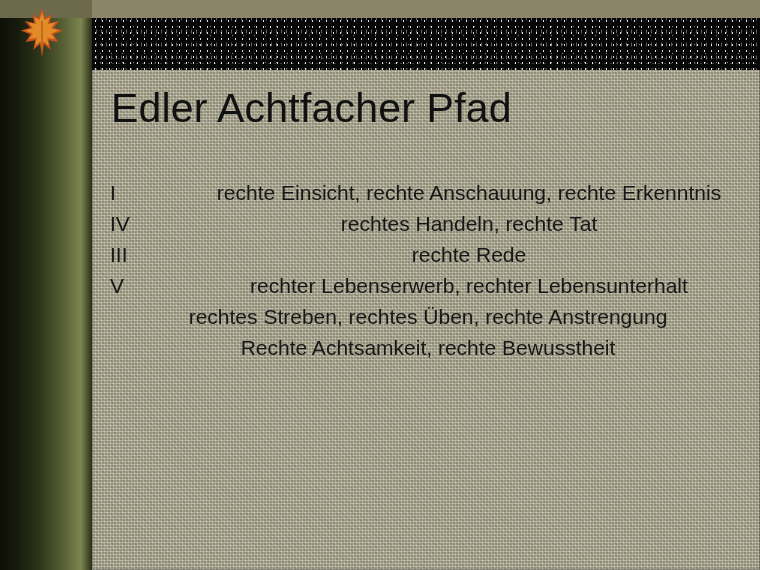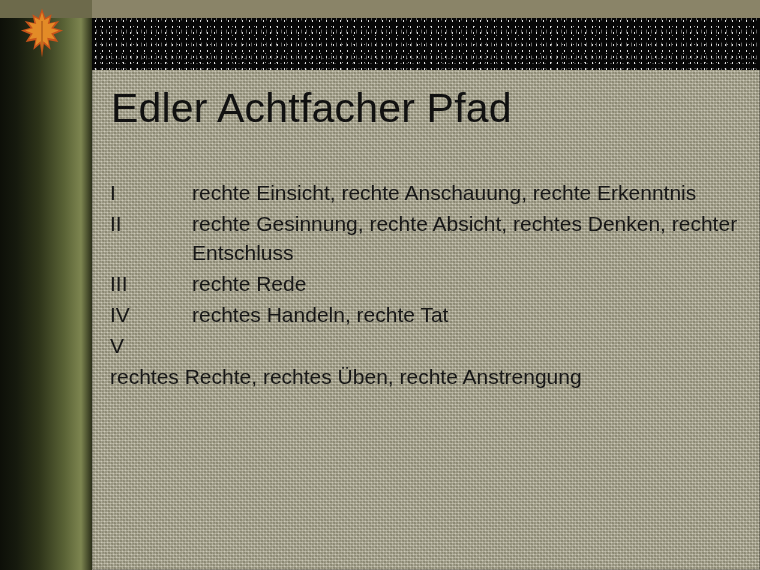--- a/index.html
+++ b/index.html
@@ -128,20 +128,21 @@
     font-size: 21px;
     line-height: 29px;
     color: #171717;
     white-space: nowrap;
   }
   .txt {
     flex: 1 1 auto;
     font-size: 21px;
     line-height: 29px;
     color: #171717;
+    text-align: center;
   }
 </style>
 </head>
 <body>
 
 <div id="slide">
 
   <div class="left-band"></div>
   <div class="left-band-top"></div>
 
@@ -159,42 +160,40 @@
 
     <div class="slide-title">Edler Achtfacher Pfad</div>
 
     <div class="body-list">
 
       <div class="row">
         <div class="num">I</div>
         <div class="txt">rechte Einsicht, rechte Anschauung, rechte Erkenntnis</div>
       </div>
 
+
       <div class="row">
-        <div class="num">II</div>
-        <div class="txt">rechte Gesinnung, rechte Absicht, rechtes Denken, rechter Entschluss</div>
+        <div class="num">IV</div>
+        <div class="txt">rechtes Handeln, rechte Tat</div>
       </div>
 
       <div class="row">
         <div class="num">III</div>
         <div class="txt">rechte Rede</div>
       </div>
 
       <div class="row">
-        <div class="num">IV</div>
-        <div class="txt">rechtes Handeln, rechte Tat</div>
+        <div class="num">V</div>
+        <div class="txt">rechter Lebenserwerb, rechter Lebensunterhalt</div>
       </div>
 
       <div class="row">
-        <div class="num">V</div>
+        <div class="txt">rechtes Streben, rechtes Üben, rechte Anstrengung</div>
       </div>
 
       <div class="row">
-        <div class="txt">rechtes Rechte, rechtes Üben, rechte Anstrengung</div>
-      </div>
-
-      <div class="row">
+        <div class="txt">Rechte Achtsamkeit, rechte Bewusstheit</div>
       </div>
 
 
     </div>
   </div>
 </div>
 
 </body></html>

